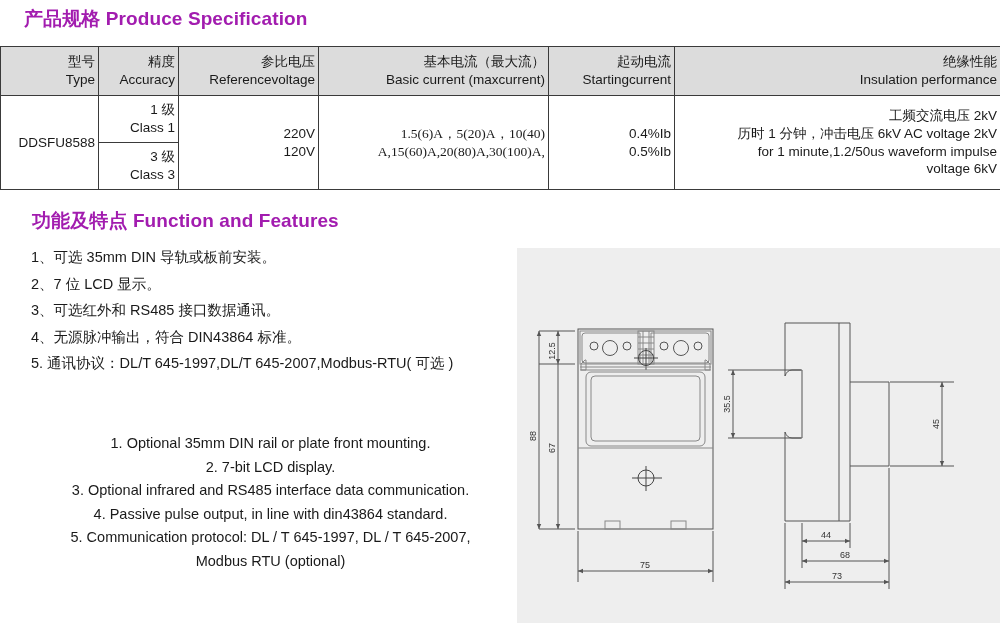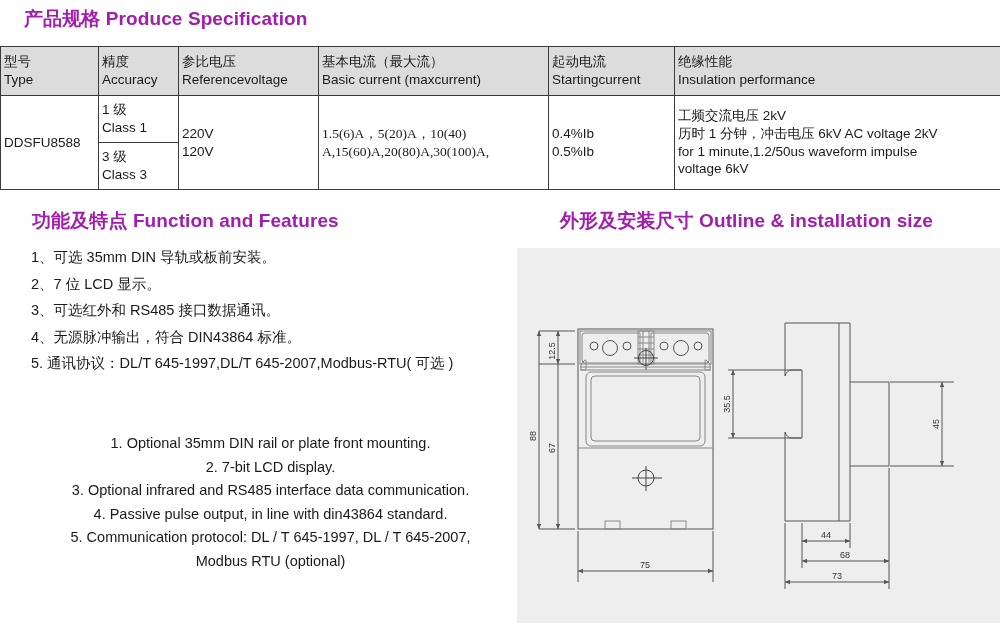--- a/index.html
+++ b/index.html
@@ -31,21 +31,21 @@
   .spec-table{
     position:absolute;
     left:0px;top:46px;
     width:1000px;
     border-collapse:collapse;
     table-layout:fixed;
     font-size:13.5px;
   }
   .spec-table td,.spec-table th{
     border:1px solid #3a3a3a;
-    text-align:left;
+    text-align:right;
     vertical-align:middle;
     padding:2px 3px;
     line-height:1.32;
     font-weight:400;
   }
   .spec-table thead th{
     background:#dcdcdc;
     height:44px;
     font-size:13.5px;
   }
@@ -170,21 +170,20 @@
 
   <div class="feat-list" id="feat-en">
     <div class="feat-line">1. Optional 35mm DIN rail or plate front mounting.</div>
     <div class="feat-line">2. 7-bit LCD display.</div>
     <div class="feat-line">3. Optional infrared and RS485 interface data communication.</div>
     <div class="feat-line">4. Passive pulse output, in line with din43864 standard.</div>
     <div class="feat-line">5. Communication  protocol: DL / T 645-1997, DL / T 645-2007,</div>
     <div class="feat-line">Modbus RTU (optional)</div>
   </div>
 
-  <div class="sec-title" id="title-outline">外形及安装尺寸 Outline &amp; installation size</div>
 
   <div class="draw-panel">
     <svg class="draw-svg" viewBox="0 0 483 375">
       <g fill="none" stroke="#555555" stroke-width="1" shape-rendering="geometricPrecision">
 
         <g>
 
           <rect x="61" y="81" width="135" height="200" fill="none" stroke="#555555"></rect>
 
           <rect x="63" y="83" width="131" height="33" fill="none" stroke="#888888"></rect>

